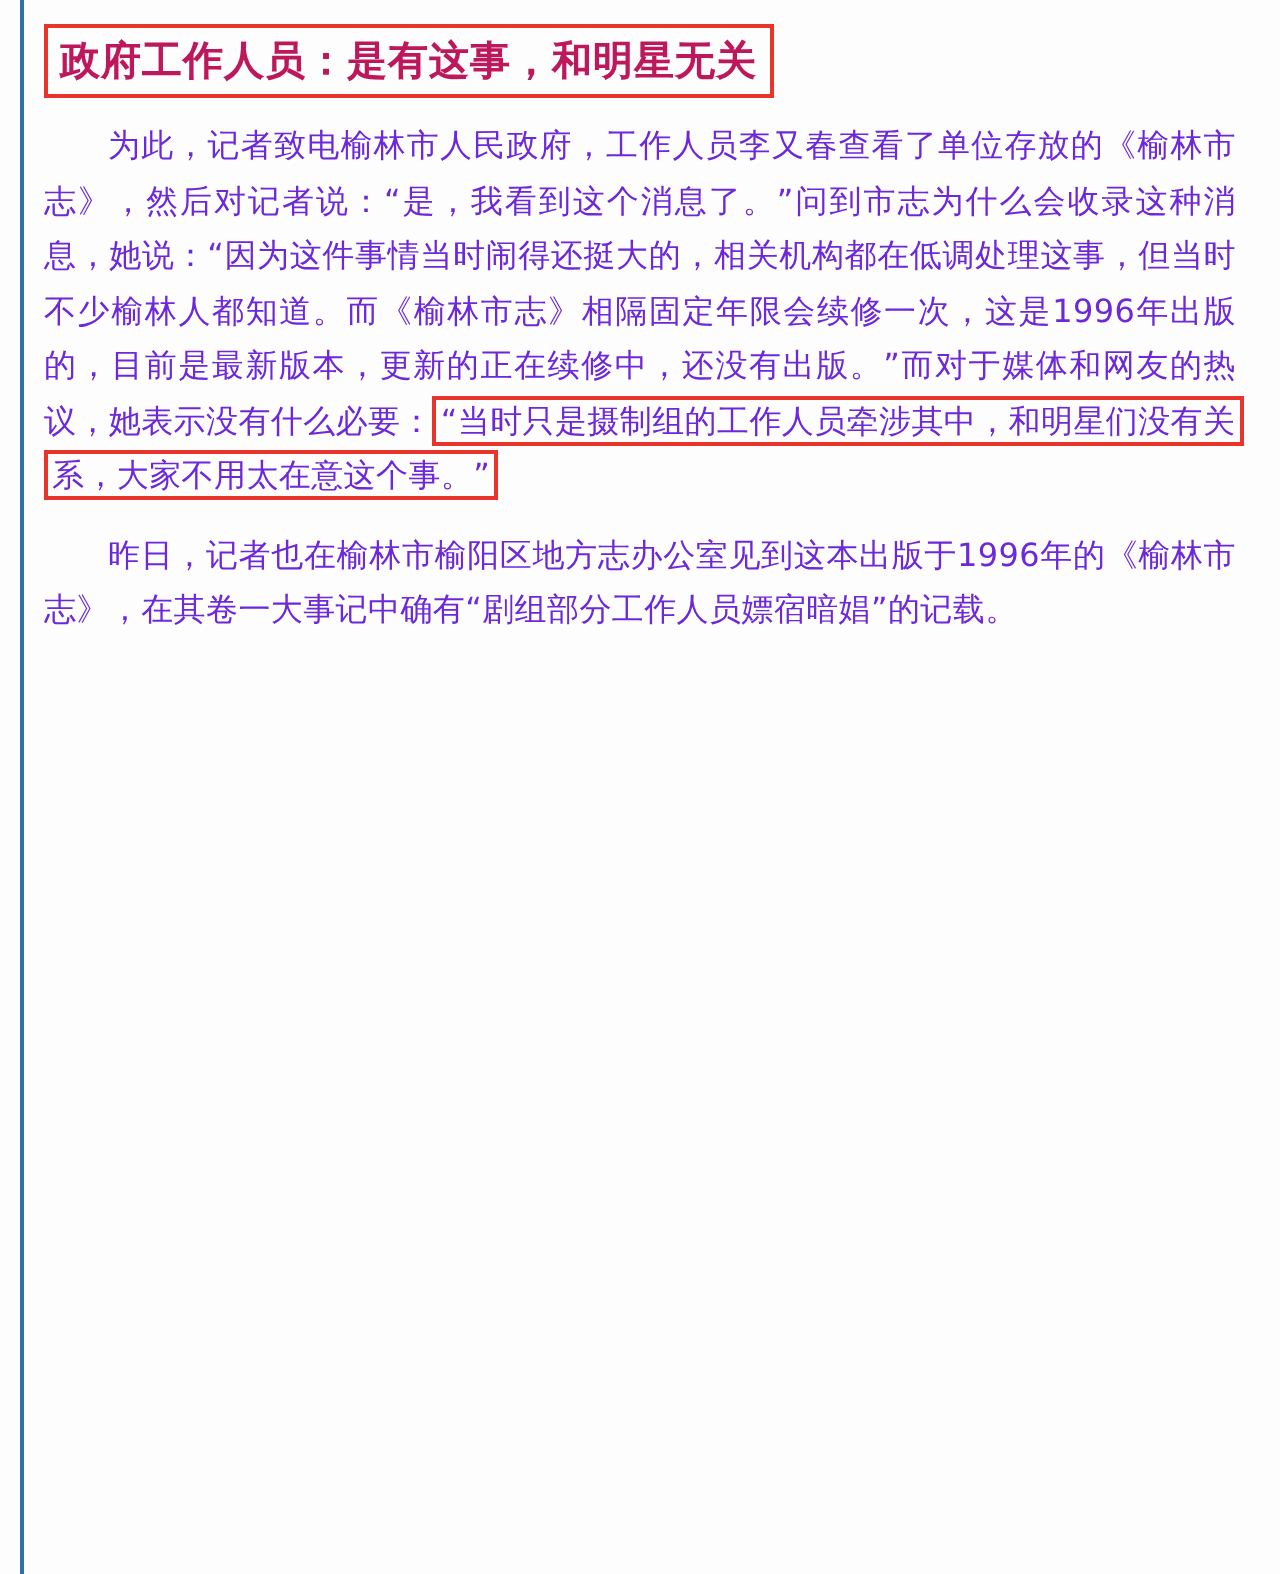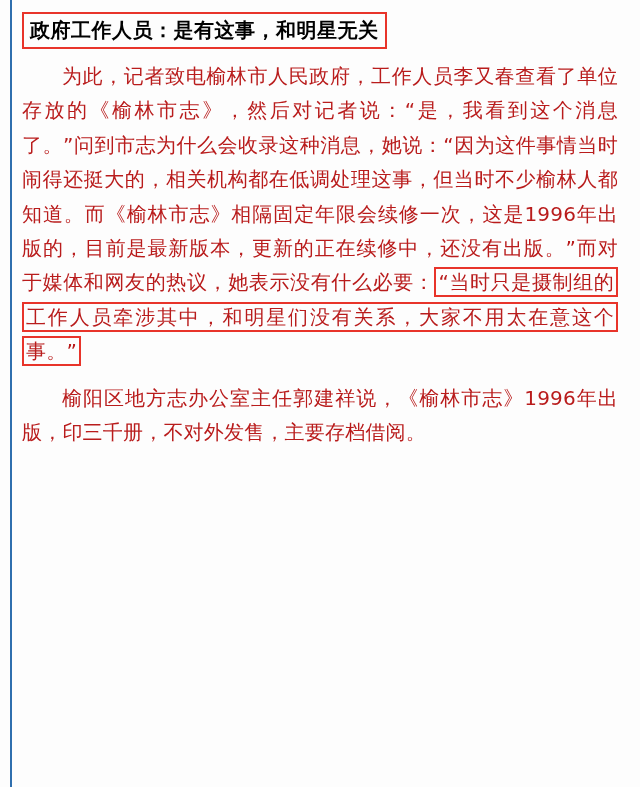--- a/index.html
+++ b/index.html
@@ -30,35 +30,35 @@
     background: #2f6fae;
   }
   .heading-wrap {
     position: relative;
     margin: 2px 0 10px 0;
     display: inline-block;
   }
   .heading {
     font-size: 20px;
     font-weight: bold;
-    color: #000000;
+    color: #be185d;
     letter-spacing: 0.5px;
     line-height: 1.4;
     padding: 2px 6px 3px 6px;
     white-space: nowrap;
   }
   .box-red {
     box-sizing: border-box;
     border: 2px solid #e8342a;
   }
   p.para {
     margin: 0 0 12px 0;
-    font-size: 20px;
+    font-size: 16px;
     line-height: 1.72;
-    color: #b91c1c;
+    color: #6d28d9;
     text-align: justify;
     text-justify: inter-ideograph;
     letter-spacing: 0.2px;
     text-indent: 0;
   }
   p.para.indent {
     text-indent: 2em;
   }
   
   .hl-multi {
@@ -79,19 +79,19 @@
   <div class="rule-left"></div>
 
   <div class="heading-wrap box-red">
     <div class="heading">政府工作人员：是有这事，和明星无关</div>
   </div>
 
   <p class="para indent">
     <span>为此，记者致电榆林市人民政府，工作人员李又春查看了单位存放的《榆林市志》，然后对记者说：“是，我看到这个消息了。”问到市志为什么会收录这种消息，她说：“因为这件事情当时闹得还挺大的，相关机构都在低调处理这事，但当时不少榆林人都知道。而《榆林市志》相隔固定年限会续修一次，这是1996年出版的，目前是最新版本，更新的正在续修中，还没有出版。”而对于媒体和网友的热议，她表示没有什么必要：</span><span class="hl-multi">“当时只是摄制组的工作人员牵涉其中，和明星们没有关系，大家不用太在意这个事。”</span>
   </p>
 
+  <p class="para indent">
+    <span>昨日，记者也在榆林市榆阳区地方志办公室见到这本出版于1996年的《榆林市志》，在其卷一大事记中确有“剧组部分工作人员嫖宿暗娼”的记载。</span>
+  </p>
 
-  <p class="para indent">
-    <span>榆阳区地方志办公室主任郭建祥说，《榆林市志》1996年出版，印三千册，不对外发售，主要存档借阅。</span>
-  </p>
 
 
 </div>
 
 </body></html>

